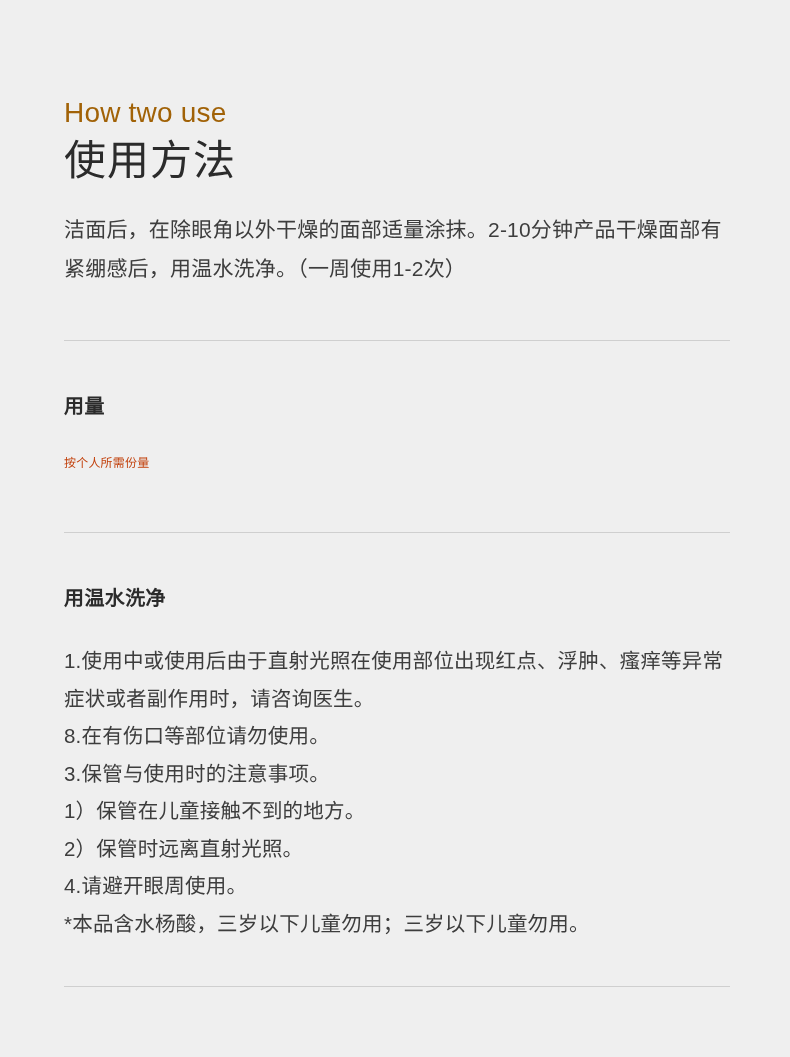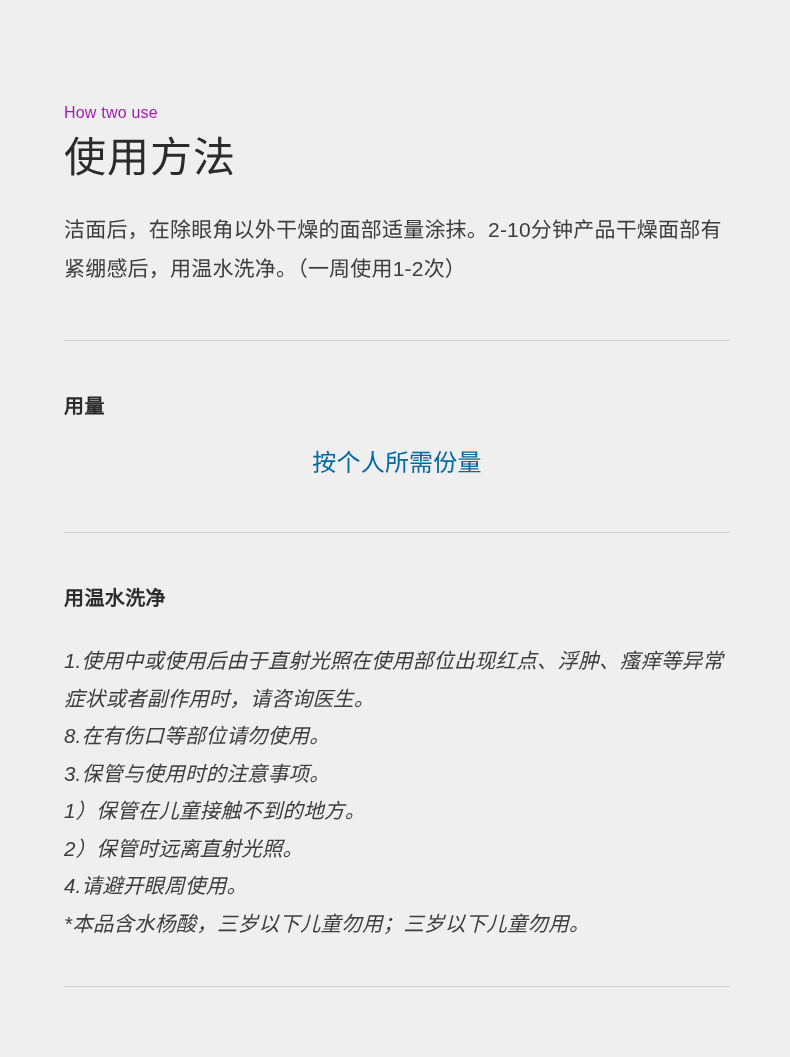--- a/index.html
+++ b/index.html
@@ -22,28 +22,28 @@
     box-sizing: border-box;
   }
   .content {
     position: absolute;
     left: 64px;
     top: 96px;
     width: 666px;
   }
   .eyebrow {
     font-family: "Liberation Sans", "DejaVu Sans", sans-serif;
-    font-size: 16px;
+    font-size: 28px;
     line-height: 34px;
-    color: #a21caf;
+    color: #a16207;
     letter-spacing: 0.2px;
     font-weight: 400;
   }
   .title {
-    font-family: Liberation Mono, monospace;
+    font-family: Liberation Serif, serif;
     font-size: 42px;
     line-height: 54px;
     color: #2b2b2b;
     font-weight: 400;
     margin-top: 4px;
     letter-spacing: 1px;
   }
   .body-text {
     font-size: 21px;
     line-height: 39px;
@@ -60,39 +60,37 @@
     margin-top: 17px;
   }
   .section-head {
     font-size: 20px;
     line-height: 28px;
     font-weight: bold;
     color: #2b2b2b;
     letter-spacing: 0.4px;
   }
   .section-body {
-    font-size: 24px;
+    font-size: 12px;
     line-height: 34px;
-    color: #0369a1;
+    color: #c2410c;
     letter-spacing: 0.2px;
-    text-align: center;
   }
   .sp-1 { height: 52px; }
   .sp-2 { height: 34px; }
   .sp-3 { height: 26px; }
   .sp-4 { height: 52px; }
   .sp-5 { height: 34px; }
   .sp-6 { height: 30px; }
   .sp-7 { height: 44px; }
   .notes {
     font-size: 20.5px;
     line-height: 37.5px;
     color: #3d3d3d;
     letter-spacing: 0.2px;
-    font-style: italic;
   }
   .notes .line {
     display: block;
     white-space: pre-wrap;
   }
 </style>
 </head>
 <body>
 
 <div class="page">

